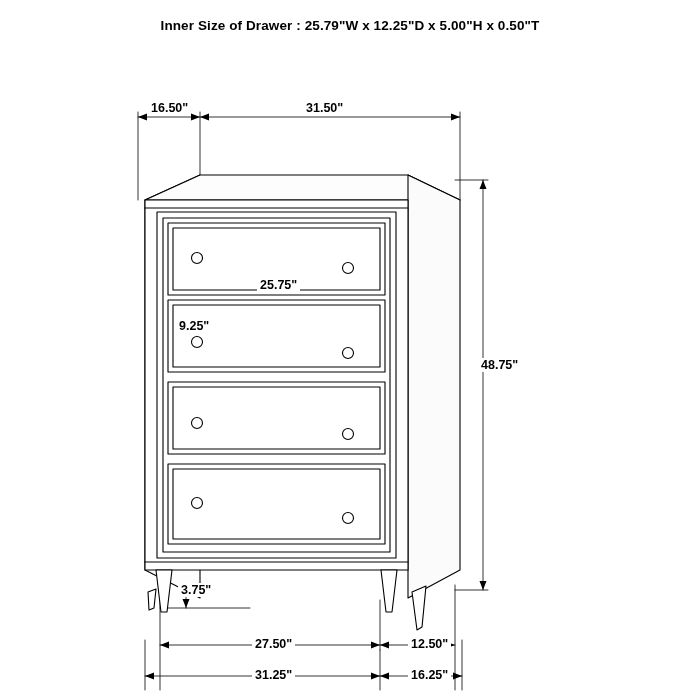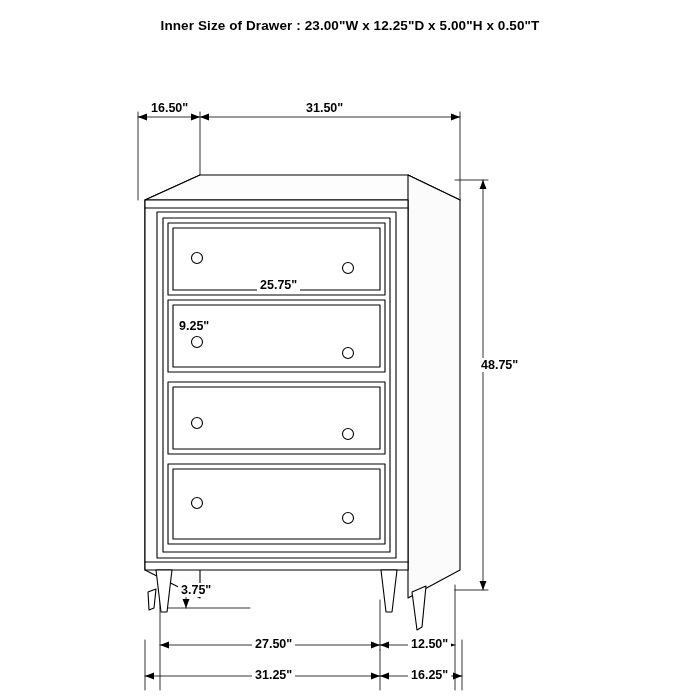--- a/index.html
+++ b/index.html
@@ -45,21 +45,21 @@
     padding: 0 3px;
     white-space: nowrap;
     line-height: 14px;
   }
 </style>
 </head>
 <body>
 
 <div id="stage">
 
-  <div id="title">Inner Size of Drawer : 23.00"W x 12.25"D x 5.00"H x 0.50"T</div>
+  <div id="title">Inner Size of Drawer : 25.79"W x 12.25"D x 5.00"H x 0.50"T</div>
 
   <svg id="drawing" viewBox="0 0 700 700">
     <g fill="none" stroke="#000000" stroke-width="1.1" stroke-linejoin="round" stroke-linecap="round">
 
       <g stroke-width="0.8">
 
         <line x1="138" y1="117" x2="460" y2="117"></line>
 
         <line x1="138" y1="112" x2="138" y2="200"></line>
         <line x1="200" y1="112" x2="200" y2="175"></line>

